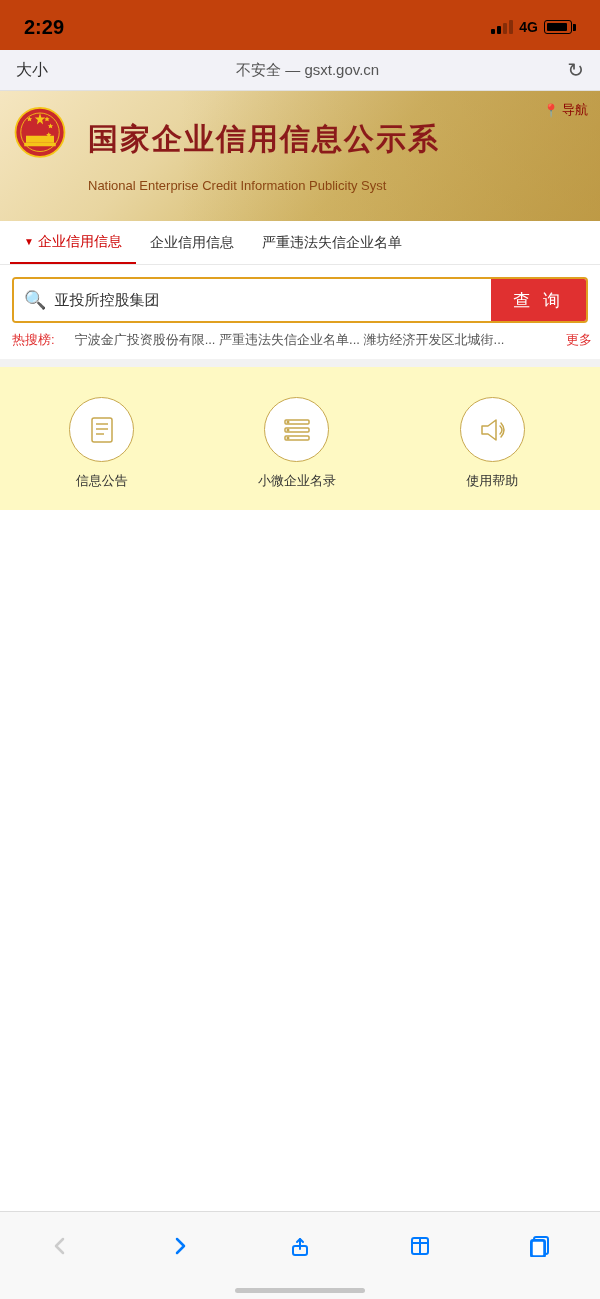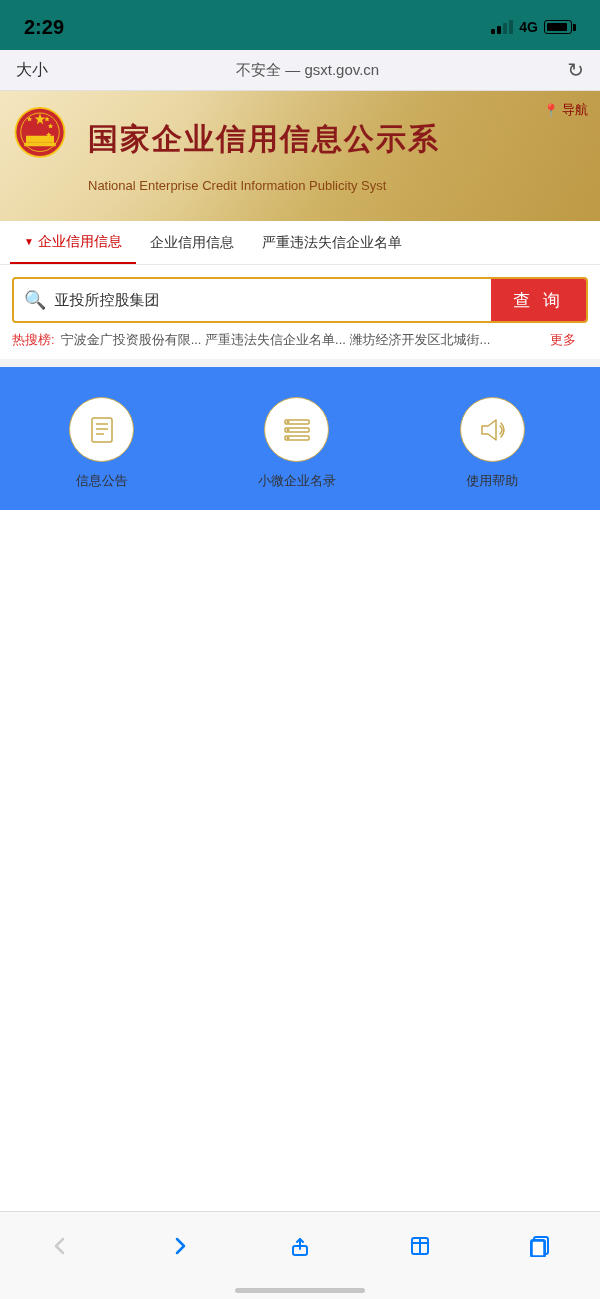--- a/index.html
+++ b/index.html
@@ -11,21 +11,21 @@
       font-family: -apple-system, "PingFang SC", "Helvetica Neue", sans-serif;
       overflow-x: hidden;
     }
 
     
     .status-bar {
       display: flex;
       justify-content: space-between;
       align-items: center;
       padding: 12px 24px 8px 24px;
-      background: #0f766e;
+      background: #c2410c;
       height: 50px;
     }
     .status-time {
       font-size: 20px;
       font-weight: 600;
       color: #000;
     }
     .status-icons {
       display: flex;
       align-items: center;
@@ -229,26 +229,26 @@
       font-weight: 500;
       border: none;
       padding: 0 22px;
       cursor: pointer;
       white-space: nowrap;
       letter-spacing: 4px;
     }
 
     
     .hot-search {
-      padding: 8px 24px 10px 12px;
+      padding: 8px 8px 10px 12px;
       font-size: 13px;
       color: #333;
       display: flex;
       align-items: center;
-      gap: 6px;
+      gap: 20px;
       flex-wrap: nowrap;
       overflow: hidden;
     }
     .hot-label {
       color: #e03030;
       font-weight: 500;
       white-space: nowrap;
       flex-shrink: 0;
     }
     .hot-items {
@@ -268,21 +268,21 @@
     .divider {
       height: 8px;
       background: #f2f2f2;
     }
 
     
     .icon-grid {
       display: flex;
       justify-content: space-around;
       padding: 30px 10px 20px 4px;
-      background: #3b82f6;
+      background: #fef9c3;
     }
     .icon-item {
       display: flex;
       flex-direction: column;
       align-items: center;
       gap: 10px;
       width: 25%;
     }
     .icon-circle {
       width: 65px;

